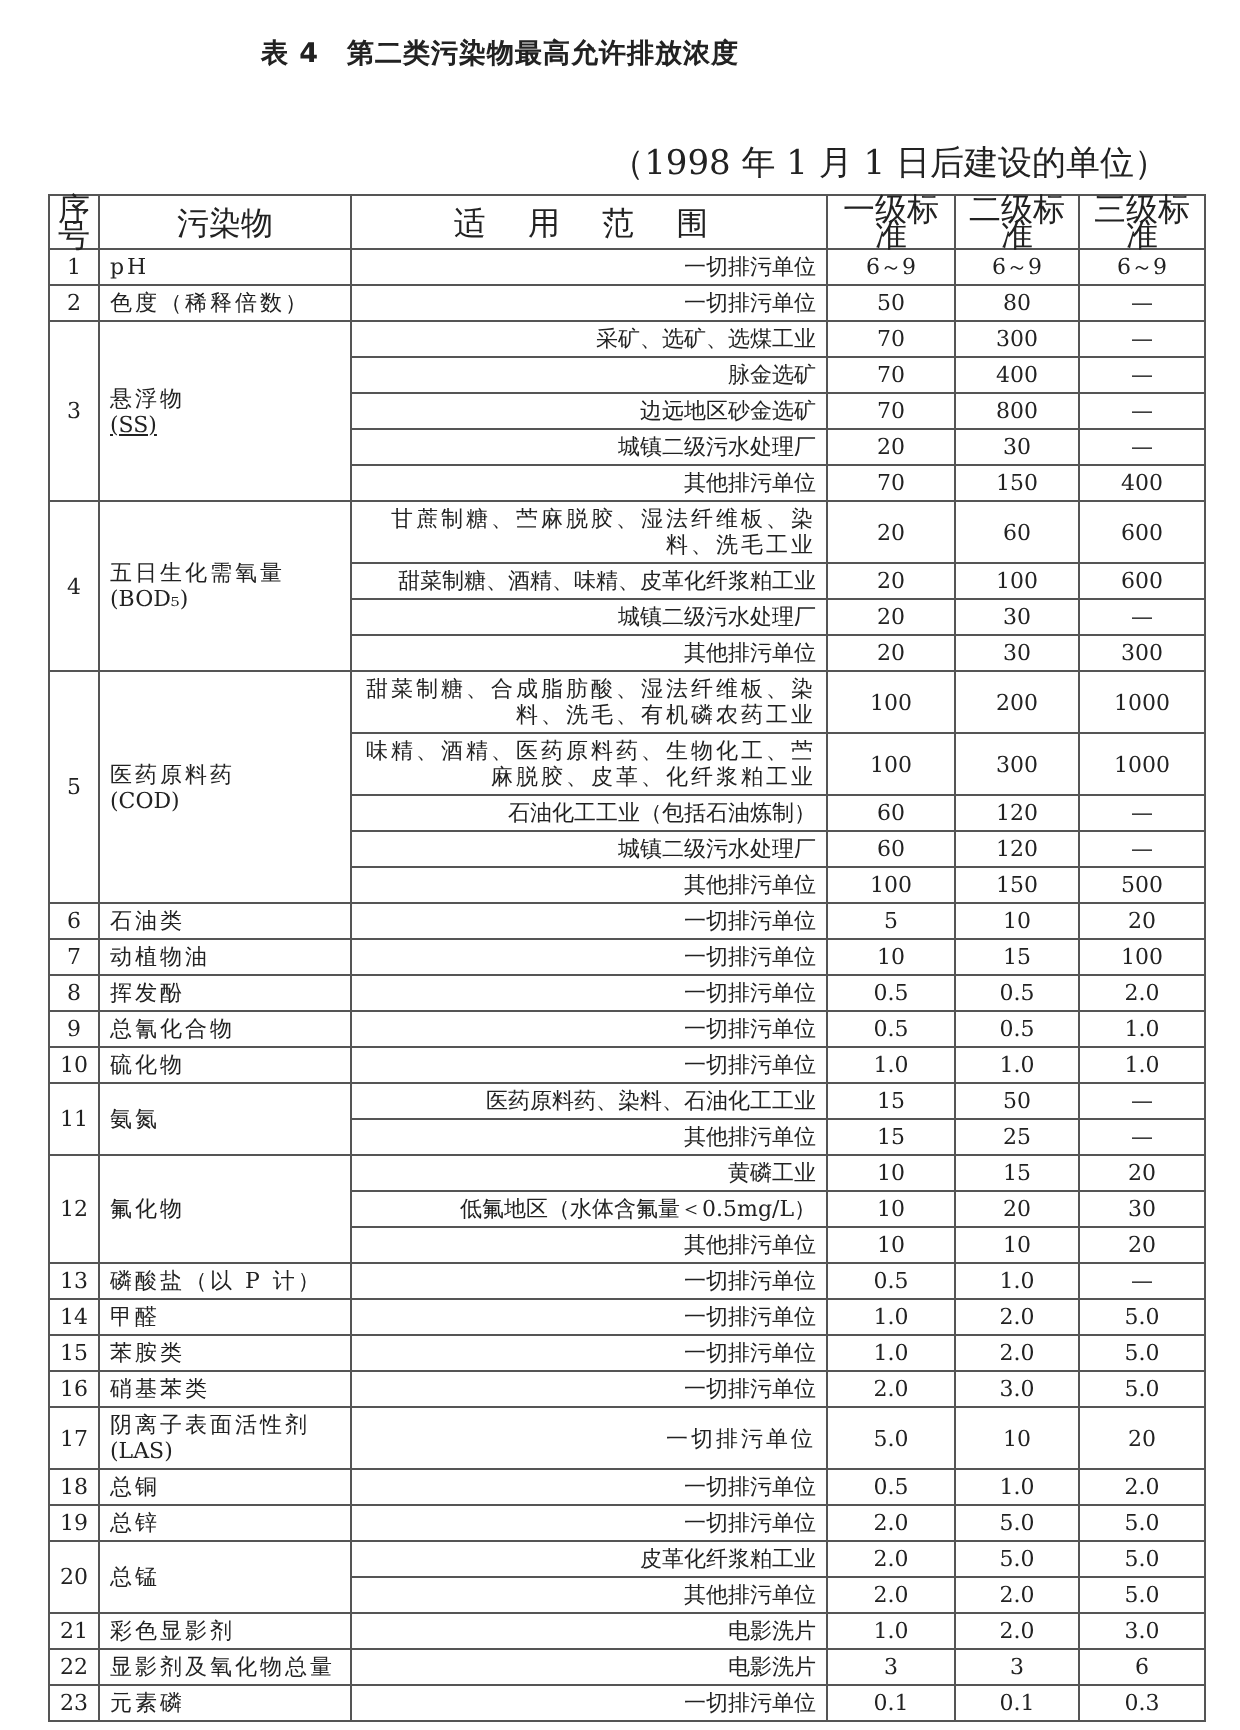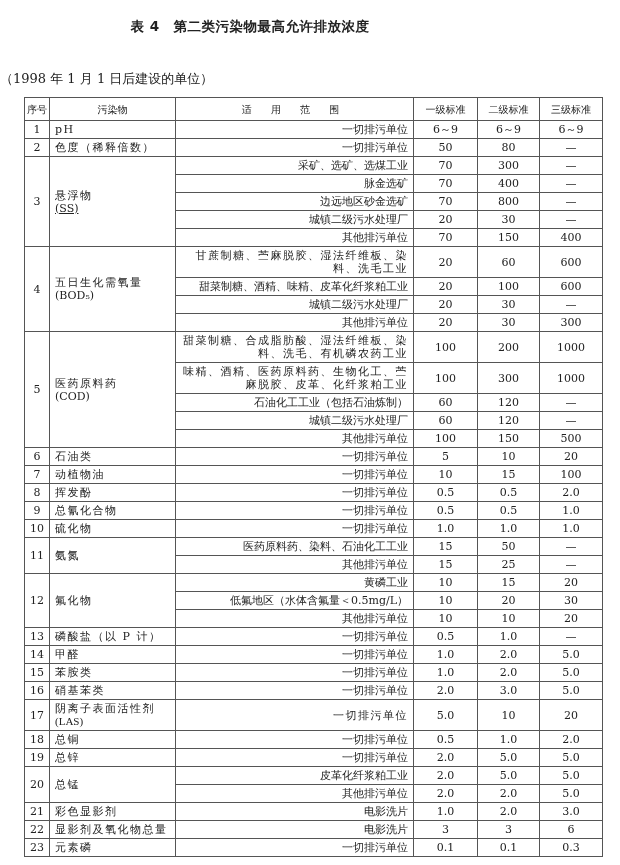--- a/index.html
+++ b/index.html
@@ -2,28 +2,28 @@
 <html><head>
 <meta charset="utf-8">
 <style>
   html, body { margin:0; padding:0; background:#ffffff; }
   body { width:620px; height:865px; position:relative; overflow:hidden;
          font-family:"DejaVu Serif","Liberation Serif",serif; color:#222; }
   .title { position:absolute; top:18px; left:0; width:500px; text-align:center;
            font-family:"DejaVu Sans","Liberation Sans",sans-serif; font-weight:bold;
            font-size:13.5px; letter-spacing:0.5px; }
   .title .num { margin-right:14px; }
-  .subtitle { position:absolute; top:70px; left:0; width:584px; text-align:left;
-              font-size:13px; }
+  .subtitle { position:absolute; top:70px; left:0; width:584px; text-align:right;
+              font-size:17px; }
   table { position:absolute; top:97px; left:24px; border-collapse:collapse;
           table-layout:fixed; width:578px; font-size:11px; }
   th, td { border:1px solid #555; padding:0 5px; height:17px; line-height:13px;
            vertical-align:middle; }
   table { border:1.6px solid #333; }
-  th { font-weight:normal; height:22px; font-size:10px; }
+  th { font-weight:normal; height:22px; font-size:16px; }
   th.h-seq { padding:0; }
   td.seq { text-align:center; padding:0; }
   td.val { text-align:center; }
   td.scope { text-align:right; }
   td.two { height:30px; }
   .wide { letter-spacing:1.5px; }
   .sp { letter-spacing:8px; }
 </style>
 </head>
 <body>
@@ -260,21 +260,21 @@
       <tr>
         <td class="seq" rowspan="1">16</td>
         <td rowspan="1" class="wide"><span>硝基苯类</span></td>
         <td class="scope">一切排污单位</td>
         <td class="val">2.0</td>
         <td class="val">3.0</td>
         <td class="val">5.0</td>
       </tr>
       <tr>
         <td class="seq" rowspan="1">17</td>
-        <td rowspan="1" class="wide"><span>阴离子表面活性剂</span><br><span style="letter-spacing: 0px; font-family: Liberation Serif, serif;">(LAS)</span></td>
+        <td rowspan="1" class="wide"><span>阴离子表面活性剂</span><br><span style="letter-spacing: 0px;">(LAS)</span></td>
         <td class="scope two wide">一切排污单位</td>
         <td class="val two">5.0</td>
         <td class="val two">10</td>
         <td class="val two">20</td>
       </tr>
       <tr>
         <td class="seq" rowspan="1">18</td>
         <td rowspan="1" class="wide"><span>总铜</span></td>
         <td class="scope">一切排污单位</td>
         <td class="val">0.5</td>

